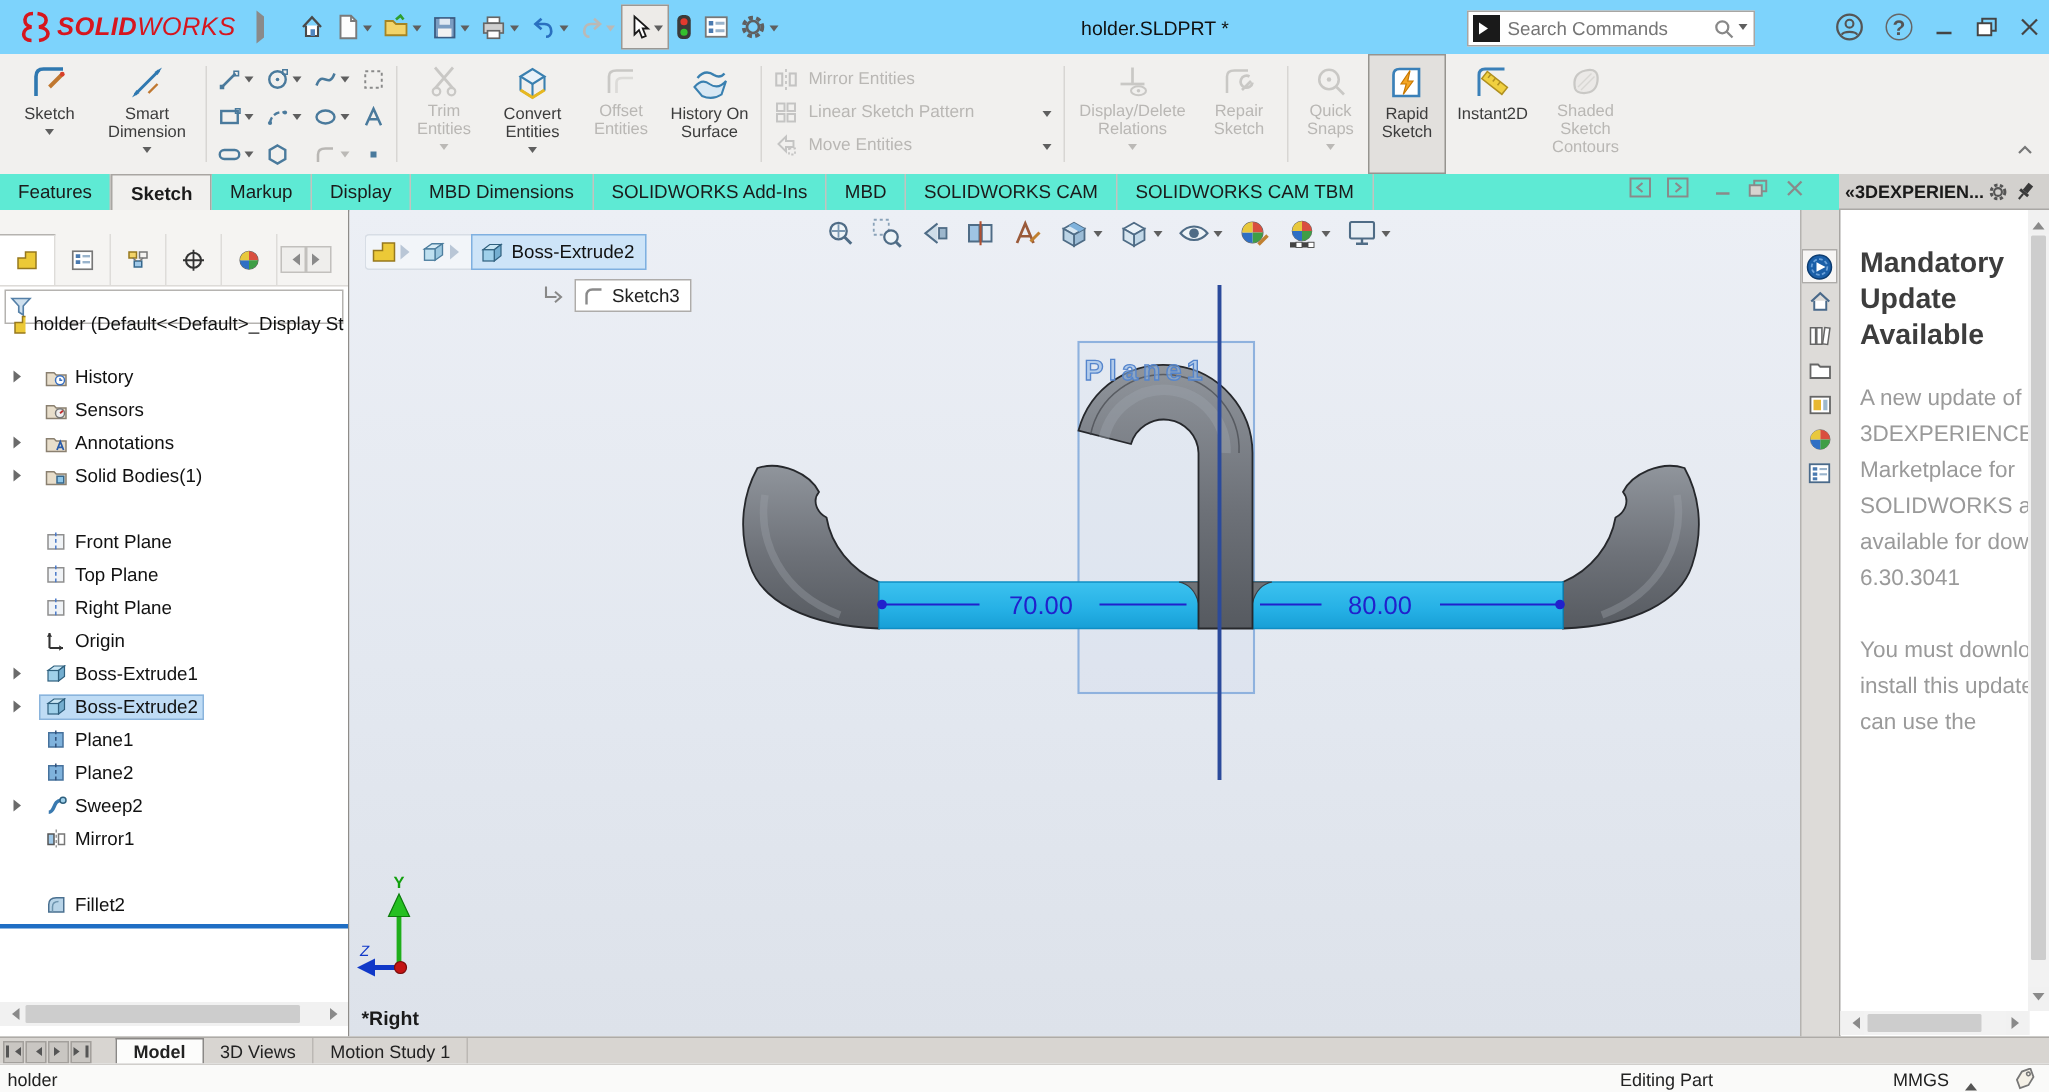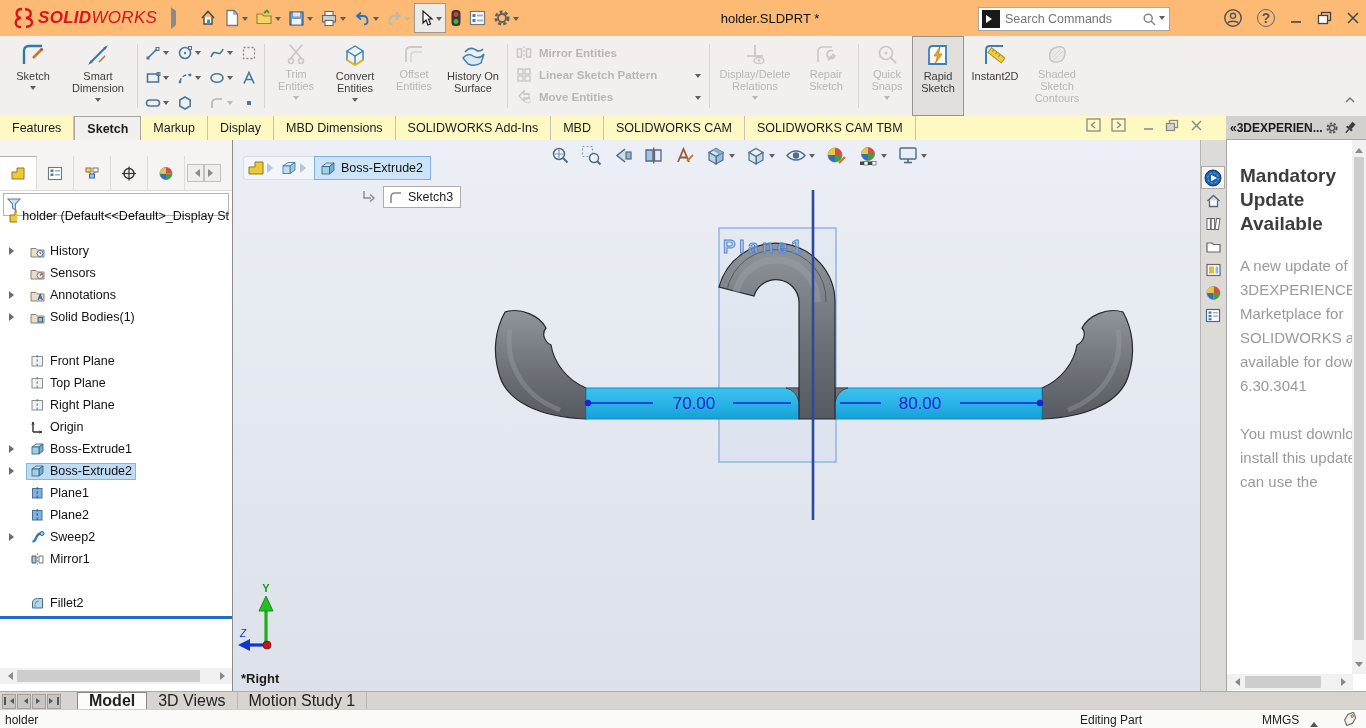--- a/index.html
+++ b/index.html
@@ -1,21 +1,21 @@
 <!DOCTYPE html>
 <html><head>
 <meta charset="utf-8">
 <style>
   html,body{margin:0;padding:0;width:1366px;height:728px;overflow:hidden;
     font-family:"Liberation Sans",sans-serif;background:#fff;}
   #app{position:relative;width:1366px;height:728px;font-size:12px;color:#222;}
   .abs{position:absolute;}
   svg{display:block;}
   
-  #titlebar{position:absolute;left:0;top:0;width:1366px;height:36px;background:#fdba74;
+  #titlebar{position:absolute;left:0;top:0;width:1366px;height:36px;background:#7dd3fc;
     border-bottom:6px solid #404040;display:flex;align-items:center;}
   .logo{display:flex;align-items:center;margin-left:10px;}
   .logo-txt{font-style:italic;font-size:17px;color:#d6161e;letter-spacing:.3px;margin-left:2px;}
   .logo-bold{font-weight:bold;}
   .flyout{margin-left:14px;}
   .qat{display:flex;align-items:center;margin-left:16px;gap:1px;}
   .qbtn{height:28px;display:flex;align-items:center;padding:0 3px;border-radius:2px;}
   .car{width:0;height:0;border:3px solid transparent;border-top:4px solid #5f5f5f;margin-top:4px;}
   .car.inbtn{margin-left:2px;}
   .dis .car{border-top-color:#bbb9b6;}
@@ -29,27 +29,27 @@
   
   #ribbon{position:absolute;left:0;top:36px;width:1366px;height:80px;background:#f1f0ee;display:flex;align-items:stretch;padding-left:4px;box-sizing:border-box;}
   .rdiv{width:1px;background:#d8d6d3;margin:8px 3px;}
   .rbig{display:flex;flex-direction:column;align-items:center;padding:6px 5px 2px;font-size:11px;line-height:12px;color:#3c3c3c;text-align:center;}
   .rbig svg{margin-bottom:2px;}
   .rbig.dis{color:#b9b7b4;}
   .rbig.dis svg{opacity:.45;}
   .rbig.active{background:#e2e0dd;border:1px solid #96948f;padding:5px 4px 1px;}
   .rgrid{display:grid;grid-template-columns:repeat(4,auto);grid-auto-rows:25px;align-content:start;padding-top:4px;}
   .gcell{display:flex;align-items:center;gap:2px;padding:0 4px;}
-  .rstack{display:flex;flex-direction:column;padding-top:6px;font-weight:bold;}
+  .rstack{display:flex;flex-direction:column;padding-top:6px;}
   .rrow{display:flex;align-items:center;gap:7px;height:22px;font-size:11.5px;color:#b9b7b4;padding:0 5px;width:185px;}
   .rrow .car{margin-left:auto;}
   .rrow svg{opacity:.5;}
   #ribbon-collapse{position:absolute;right:10px;top:96px;}
   
-  #tabrow{position:absolute;left:0;top:116px;width:1366px;height:24px;background:#fef9c3;border-bottom:1px solid #a9a6a2;display:flex;}
+  #tabrow{position:absolute;left:0;top:116px;width:1366px;height:24px;background:#5eead4;border-bottom:1px solid #a9a6a2;display:flex;}
   .ctab{padding:0 12px;font-size:12.5px;display:flex;align-items:center;color:#1b1b1b;border-right:1px solid #c5c2be;}
   .ctab.active{background:#f1f0ee;font-weight:bold;border:1px solid #a9a6a2;border-bottom:1px solid #f1f0ee;margin-bottom:-1px;}
   #doc-ctrls{position:absolute;left:1086px;top:118px;display:flex;gap:10px;align-items:center;}
   #tp-header{position:absolute;left:1226px;top:116px;width:140px;height:24px;background:#d3d1ce;border-bottom:1px solid #aaa8a5;display:flex;align-items:center;font-weight:bold;font-size:12px;color:#1a1a1a;padding-left:4px;box-sizing:border-box;}
   
   #tree{position:absolute;left:0;top:140px;width:233px;height:551px;background:#fff;border-right:1px solid #8e8c89;box-sizing:border-box;}
   #ttabs{position:absolute;left:0;top:0;width:232px;height:50px;background:#f5f4f2;border-bottom:1px solid #dddbd8;display:flex;align-items:flex-end;}
   .ttab{width:37px;height:34px;display:flex;align-items:center;justify-content:center;border-right:1px solid #dedcd9;box-sizing:border-box;}
   .ttab.active{background:#fff;border-top:1px solid #b5b3b0;}
   .tscroll{display:flex;margin-left:2px;margin-bottom:8px;}
@@ -87,21 +87,21 @@
   #taskpane{position:absolute;left:1226px;top:140px;width:140px;height:551px;background:#fff;border-left:1px solid #a8a6a3;box-sizing:border-box;}
   #tp-content{position:absolute;left:13px;top:24px;width:113px;overflow:hidden;}
   #tp-content h2{margin:0 0 18px 0;font-size:19px;line-height:24px;color:#3d3d3d;}
   #tp-content p{margin:0 0 24px 0;font-size:15px;line-height:24px;color:#9a9a9a;width:200px;}
   #tp-vscroll{position:absolute;right:0;top:0;width:14px;height:534px;background:#f2f2f2;}
   .sb-thumb-v{position:absolute;left:2px;width:10px;background:#cdcdcd;border-radius:1px;}
   #tp-hscroll{position:absolute;left:0;top:534px;width:126px;height:16px;background:#f2f2f2;display:flex;align-items:center;}
   
   #bottomtabs{position:absolute;left:0;top:691px;width:1366px;height:18px;background:#d8d5d1;border-top:1px solid #aeaba7;display:flex;align-items:stretch;box-sizing:border-box;}
   .navb{width:14px;height:15px;margin-top:1px;background:#c9c6c2;border:1px solid #a3a09c;display:flex;align-items:center;justify-content:center;box-sizing:border-box;}
-  .btab{padding:0 11px;font-size:16px;display:flex;align-items:center;color:#222;border-right:1px solid #bbb8b4;}
+  .btab{padding:0 11px;font-size:12px;display:flex;align-items:center;color:#222;border-right:1px solid #bbb8b4;}
   .btab.active{background:#fcfcfb;font-weight:bold;border:1px solid #8a8886;border-bottom:none;}
   #statusbar{position:absolute;left:0;top:709px;width:1366px;height:19px;background:#fafaf9;border-top:1px solid #d0cecb;font-size:12px;color:#222;box-sizing:border-box;}
   .mini-tri-l{width:0;height:0;border:3px solid transparent;border-right:4px solid #555;}
   .mini-tri-r{width:0;height:0;border:3px solid transparent;border-left:4px solid #555;}
   .vbar{width:2px;height:8px;background:#555;}
 </style>
 </head>
 <body>
 
 <div id="app">

